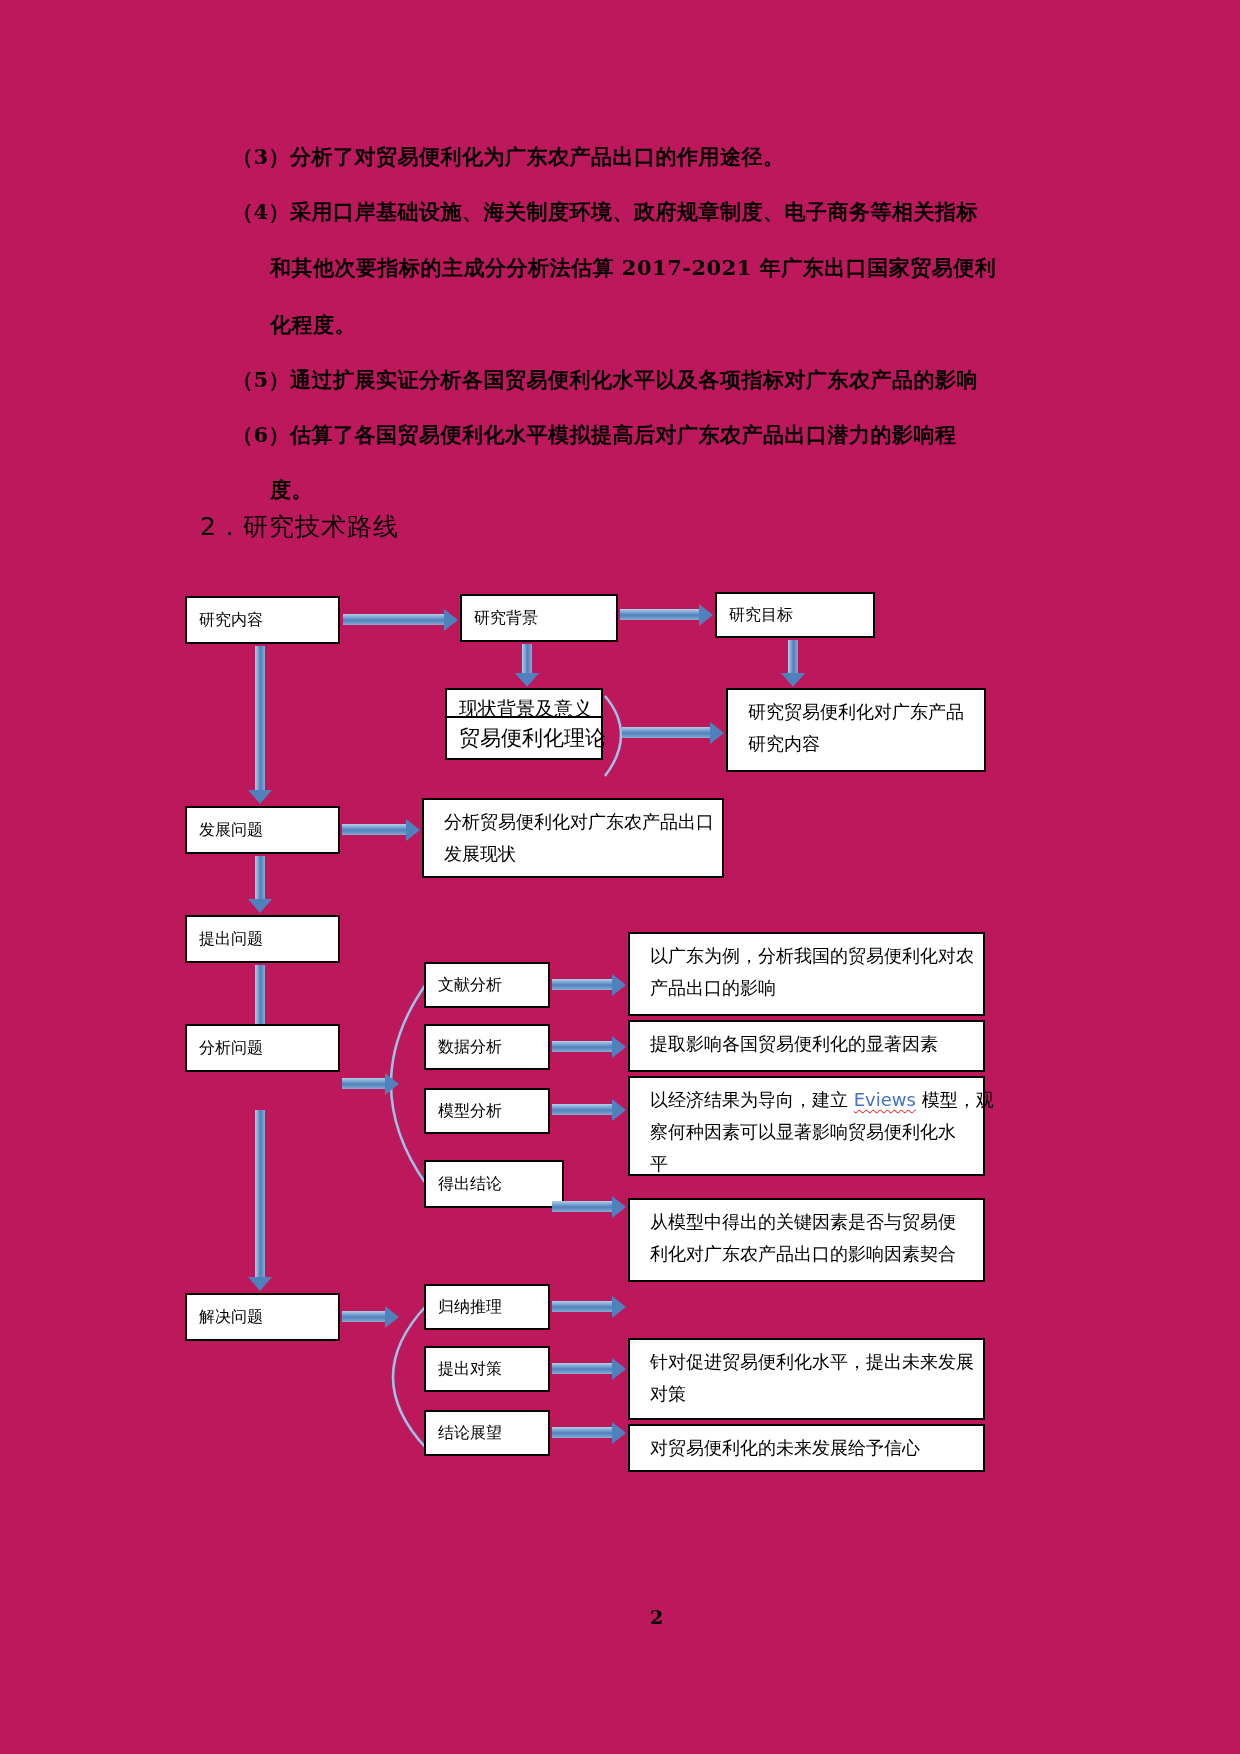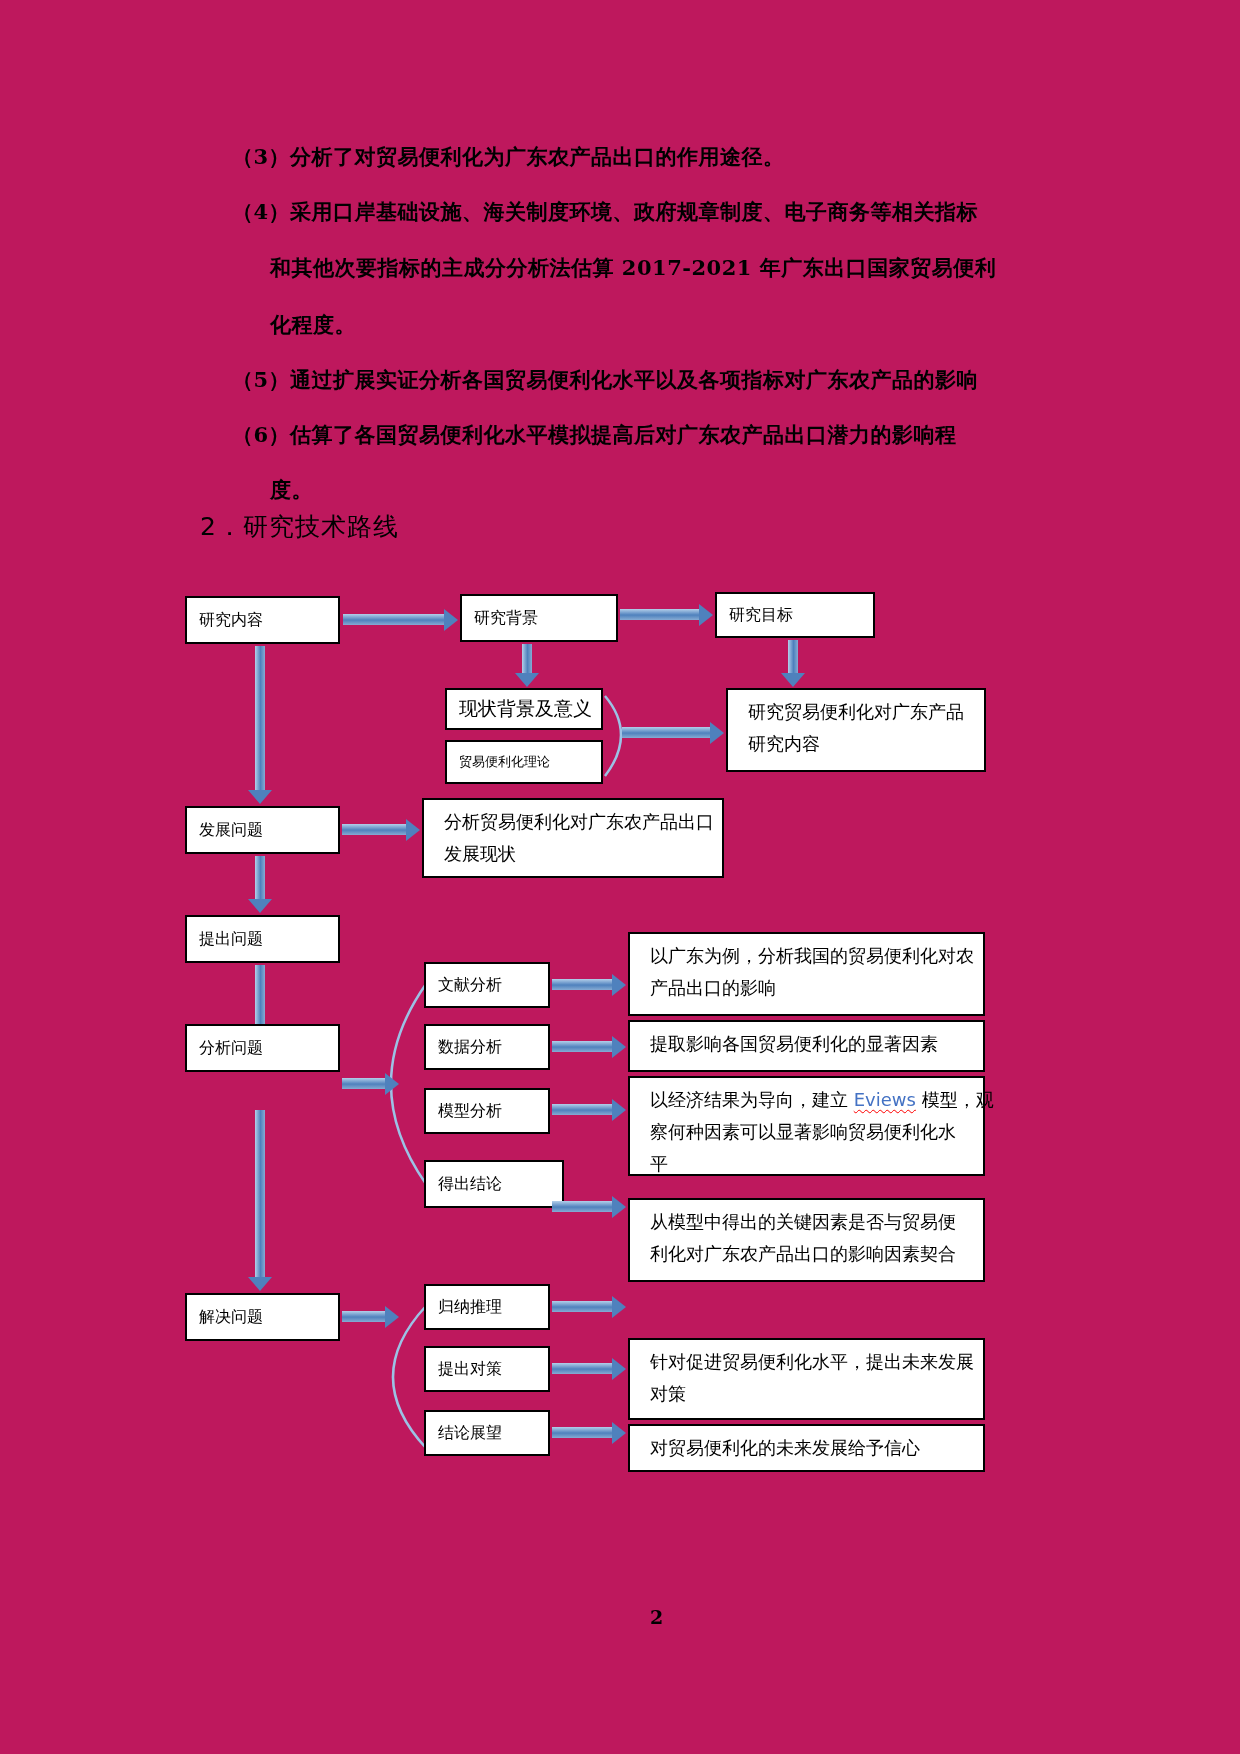--- a/index.html
+++ b/index.html
@@ -87,21 +87,21 @@
   <div class="ah" style="left:343px;top:609px;width:115px"></div>
   <div class="fbox label" style="left:460px;top:594px;width:158px;height:48px">研究背景</div>
   <div class="ah" style="left:620px;top:604px;width:93px"></div>
   <div class="fbox label" style="left:715px;top:592px;width:160px;height:46px">研究目标</div>
 
   <div class="av" style="left:248px;top:646px;height:158px"></div>
   <div class="av" style="left:515px;top:644px;height:43px"></div>
   <div class="av" style="left:781px;top:640px;height:47px"></div>
 
   <div class="fbox label" style="left:445px;top:688px;width:158px;height:42px;font-size:19px">现状背景及意义</div>
-  <div class="fbox label" style="left:445px;top:740px;width:158px;height:44px;font-size:13px">贸易便利化理论</div>
+  <div class="fbox label" style="left:445px;top:716px;width:158px;height:44px;font-size:21px">贸易便利化理论</div>
   <div class="ah" style="left:622px;top:722px;width:102px"></div>
   <div class="fbox detail" style="left:726px;top:688px;width:260px;height:84px">
     <div class="dline">研究贸易便利化对广东产品</div>
     <div class="dline">研究内容</div>
   </div>
 
   <div class="fbox label" style="left:185px;top:806px;width:155px;height:48px">发展问题</div>
   <div class="ah" style="left:342px;top:819px;width:78px"></div>
   <div class="fbox detail" style="left:422px;top:798px;width:302px;height:80px">
     <div class="dline">分析贸易便利化对广东农产品出口</div>

